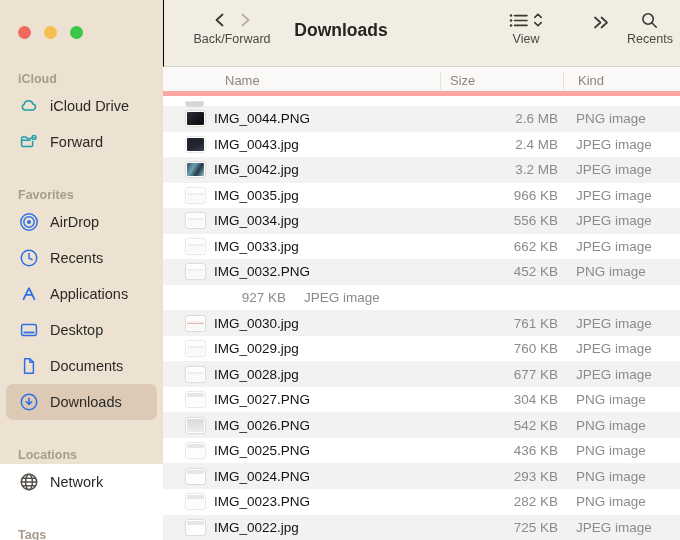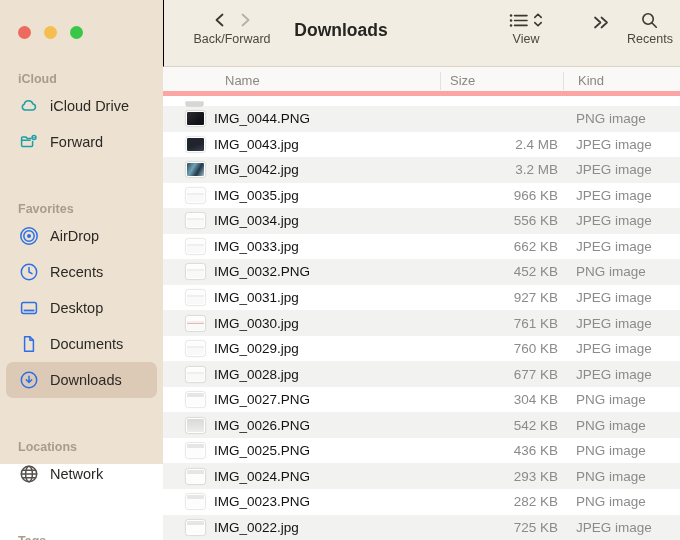--- a/index.html
+++ b/index.html
@@ -11,21 +11,21 @@
   .sidebar{position:absolute;left:0;top:0;width:163px;height:464px;
            background:var(--sidebar-bg,#EDE2D1);box-sizing:border-box;}
   .traffic{position:absolute;left:18px;top:26px;display:flex;gap:13px;}
   .dot{width:13px;height:13px;border-radius:50%;display:inline-block;}
   .dot.red{background:var(--t-red,#EE6A5E);}
   .dot.yellow{background:var(--t-yellow,#F5BE4F);}
   .dot.green{background:var(--t-green,#39C74A);}
   .sb-sections{position:absolute;left:0;top:68px;right:0;}
   .sb-head{padding:2px 0 0 18px;height:18px;line-height:18px;font-size:12.5px;font-weight:700;
            color:#A89D8C;margin-top:0;}
-  .sb-head.gap{margin-top:38px;}
+  .sb-head.gap{margin-top:24px;}
   .sb-item{height:36px;margin:0 6px;display:flex;align-items:center;gap:10px;
            padding-left:12px;border-radius:7px;font-size:14.5px;color:#2B2925;cursor:default;text-align:right;}
   .sb-item.selected{background:var(--sidebar-sel,#DCCAB6);}
   .sb-ic{width:22px;height:20px;display:flex;align-items:center;justify-content:center;flex:0 0 22px;}
   .tint-teal{color:var(--teal,#1E9EA9);}
   .tint-blue{color:var(--blue,#2E6FE6);}
   .tint-dark{color:#55504A;}
 
   
   .toolbar{position:absolute;left:163px;top:0;width:517px;height:67px;
@@ -125,20 +125,29 @@
           <span class="sb-ic tint-blue">
             <svg width="20" height="20" viewBox="0 0 20 20" fill="none" stroke="currentColor" stroke-width="1.5" stroke-linecap="round" stroke-linejoin="round">
               <circle cx="10" cy="10" r="7.7"></circle>
               <path d="M10 5.6V10l3 1.7"></path>
             </svg>
           </span>
           <span>Recents</span>
         </div>
         <div class="sb-item">
           <span class="sb-ic tint-blue">
+            <svg width="20" height="20" viewBox="0 0 20 20" fill="none" stroke="currentColor" stroke-width="1.8" stroke-linecap="round" stroke-linejoin="round">
+              <path d="M4.6 15.2 10 4.2l5.4 11"></path>
+              <path d="M6.9 10.9h6.2"></path>
+            </svg>
+          </span>
+          <span>Applications</span>
+        </div>
+        <div class="sb-item">
+          <span class="sb-ic tint-blue">
             <svg width="20" height="20" viewBox="0 0 20 20" fill="none" stroke="currentColor" stroke-width="1.5" stroke-linecap="round" stroke-linejoin="round">
               <rect x="2.6" y="4.6" width="14.8" height="10.8" rx="1.8"></rect>
               <rect x="4.6" y="11.6" width="10.8" height="1.8" fill="currentColor" stroke="none"></rect>
             </svg>
           </span>
           <span>Desktop</span>
         </div>
         <div class="sb-item">
           <span class="sb-ic tint-blue">
             <svg width="20" height="20" viewBox="0 0 20 20" fill="none" stroke="currentColor" stroke-width="1.5" stroke-linecap="round" stroke-linejoin="round">
@@ -239,20 +248,21 @@
 
   <div class="list" id="file-list">
     <div class="row-partial">
       <span class="sliver"></span>
     </div>
   <div class="row striped">
         <span class="fname">
           <span class="thumb t-dark"></span>
           <span class="txt">IMG_0044.PNG</span>
         </span>
+        <span class="fsize">2.6 MB</span>
         <span class="fkind">PNG image</span>
       </div>
       <div class="row">
         <span class="fname">
           <span class="thumb t-dark2"></span>
           <span class="txt">IMG_0043.jpg</span>
         </span>
         <span class="fsize">2.4 MB</span>
         <span class="fkind">JPEG image</span>
       </div>
@@ -290,24 +300,20 @@
       </div>
       <div class="row striped">
         <span class="fname">
           <span class="thumb t-shot"></span>
           <span class="txt">IMG_0032.PNG</span>
         </span>
         <span class="fsize">452 KB</span>
         <span class="fkind">PNG image</span>
       </div>
       <div class="row">
-        <span class="fname">
-          <span class="thumb t-shot"></span>
-          <span class="txt">IMG_0031.jpg</span>
-        </span>
         <span class="fsize">927 KB</span>
         <span class="fkind">JPEG image</span>
       </div>
       <div class="row striped">
         <span class="fname">
           <span class="thumb t-shot"></span>
           <span class="txt">IMG_0030.jpg</span>
         </span>
         <span class="fsize">761 KB</span>
         <span class="fkind">JPEG image</span>

